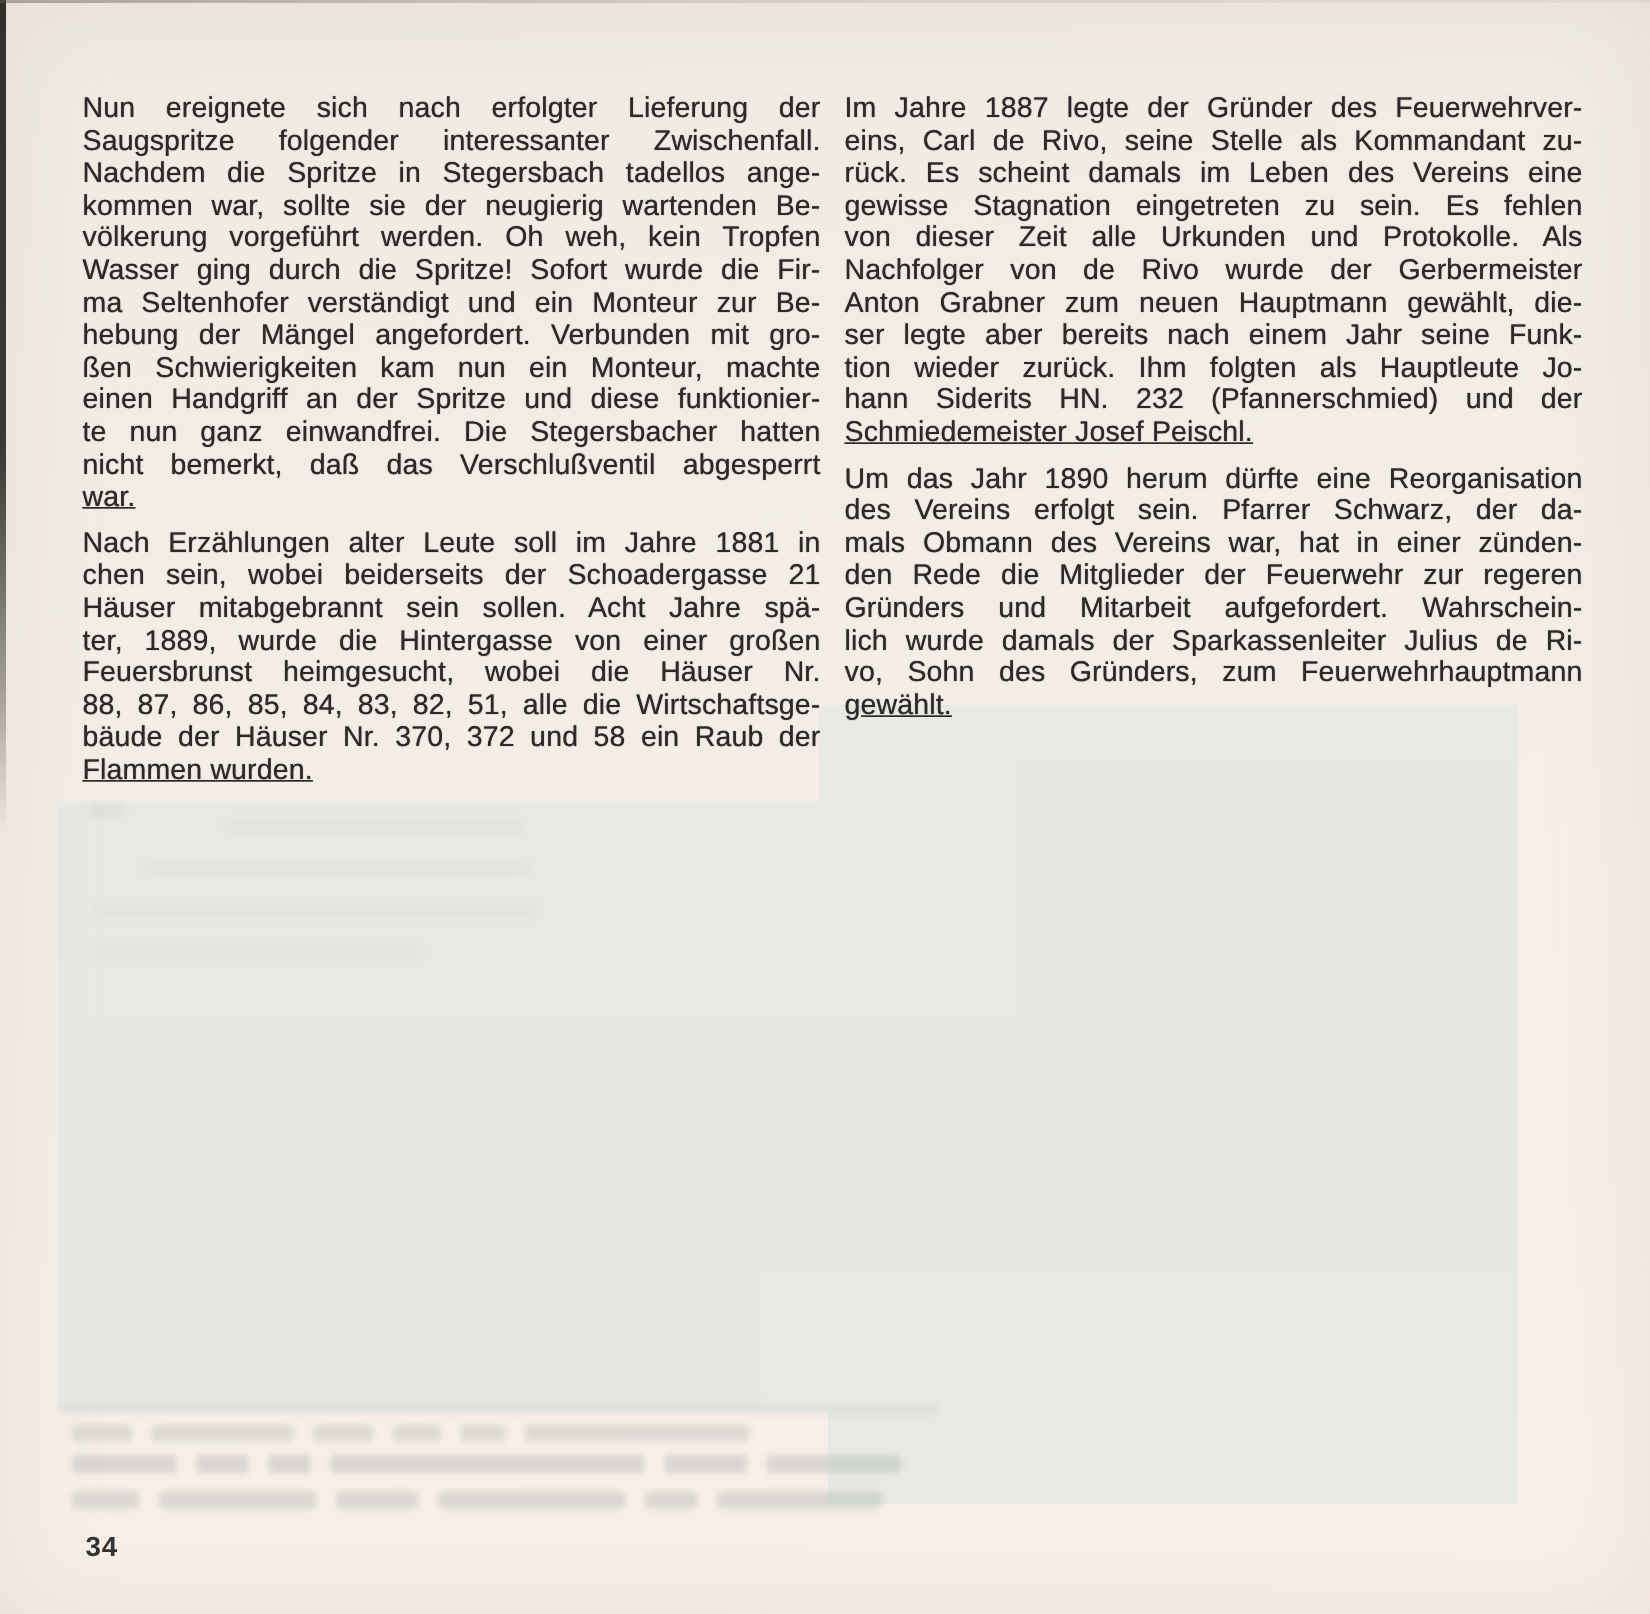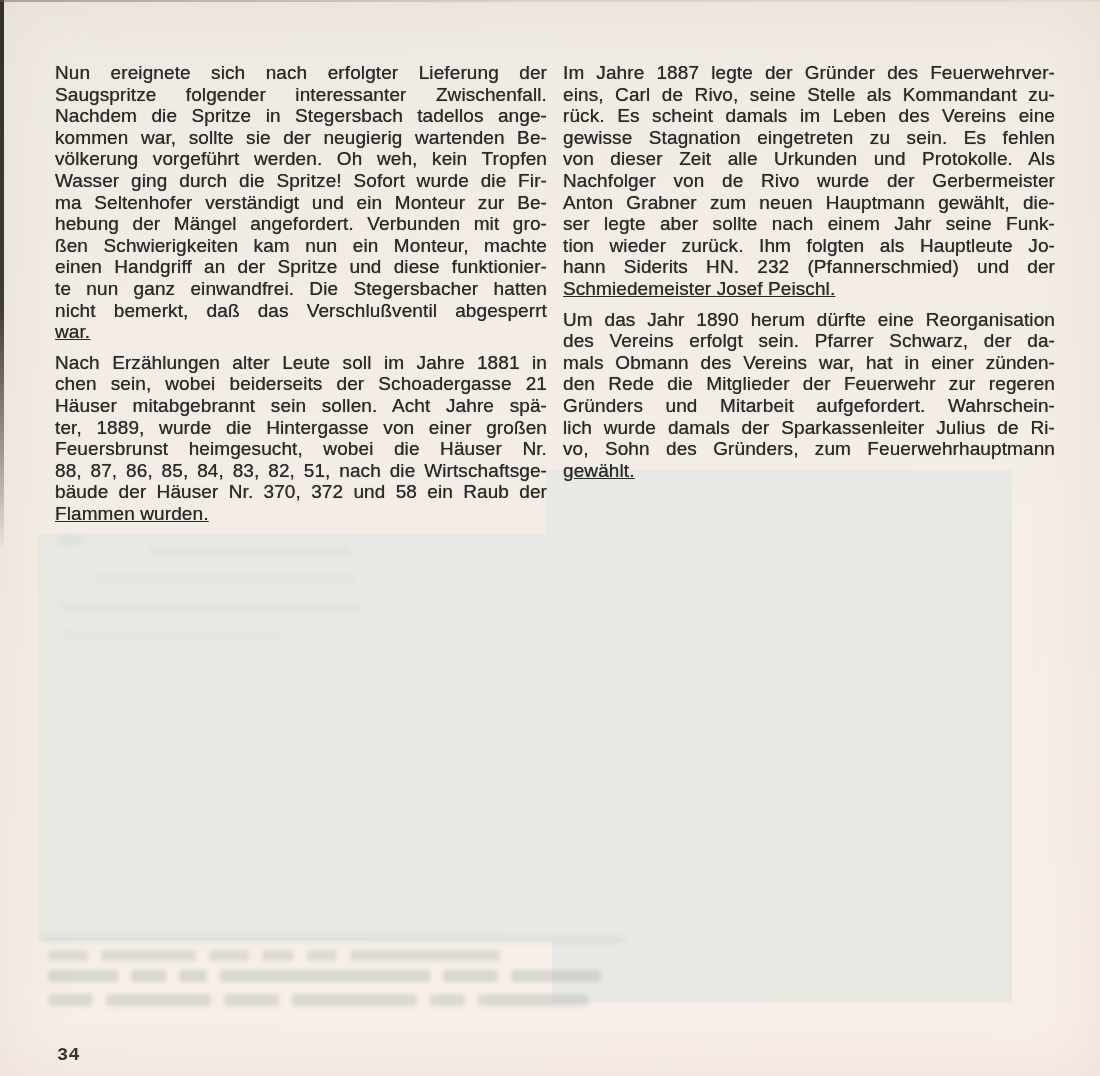--- a/index.html
+++ b/index.html
@@ -36,22 +36,22 @@
     color:#2a2a2a;font-size:19px;line-height:21.6px;font-weight:400;
     letter-spacing:0.1px;
     text-shadow:0 0 0.7px rgba(42,42,42,0.85);
   }
   .col-left{left:55px;}
   .col-right{left:563px;}
   .para{margin:0 0 9px 0;}
   .line{text-align:justify;text-align-last:justify;}
   .line-last{text-align-last:left;text-decoration:underline;}
   .page-number{
-    position:absolute;left:57px;top:1045px;
-    font-size:18.5px;font-weight:600;color:#343434;letter-spacing:0.5px;font-family:Liberation Mono, monospace;
+    position:absolute;left:57px;top:1020px;
+    font-size:18.5px;font-weight:600;color:#343434;letter-spacing:0.5px;
   }
   
   .ghost-row{position:absolute;display:flex;gap:13px;filter:blur(2.2px);}
   .ghost-word{background:#b8bfb8;border-radius:3px;}
   .g1{opacity:0.42;}
   .g2{opacity:0.5;}
   .g3{opacity:0.46;}
   .ghost-band{
     position:absolute;left:40px;top:936px;width:585px;height:7px;
     background:#c3c8c2;opacity:0.3;filter:blur(2.5px);border-radius:3px;
@@ -86,36 +86,36 @@
         <div class="line">te nun ganz einwandfrei. Die Stegersbacher hatten</div>
         <div class="line">nicht bemerkt, daß das Verschlußventil abgesperrt</div>
         <div class="line line-last">war.</div>
       </div>
     <div class="para">
         <div class="line">Nach Erzählungen alter Leute soll im Jahre 1881 in</div>
         <div class="line">chen sein, wobei beiderseits der Schoadergasse 21</div>
         <div class="line">Häuser mitabgebrannt sein sollen. Acht Jahre spä-</div>
         <div class="line">ter, 1889, wurde die Hintergasse von einer großen</div>
         <div class="line">Feuersbrunst heimgesucht, wobei die Häuser Nr.</div>
-        <div class="line">88, 87, 86, 85, 84, 83, 82, 51, nach die Wirtschaftsge-</div>
+        <div class="line">88, 87, 86, 85, 84, 83, 82, 51, alle die Wirtschaftsge-</div>
         <div class="line">bäude der Häuser Nr. 370, 372 und 58 ein Raub der</div>
         <div class="line line-last">Flammen wurden.</div>
       </div>
   </div>
 
   <div class="col col-right">
     <div class="para">
         <div class="line">Im Jahre 1887 legte der Gründer des Feuerwehrver-</div>
         <div class="line">eins, Carl de Rivo, seine Stelle als Kommandant zu-</div>
         <div class="line">rück. Es scheint damals im Leben des Vereins eine</div>
         <div class="line">gewisse Stagnation eingetreten zu sein. Es fehlen</div>
         <div class="line">von dieser Zeit alle Urkunden und Protokolle. Als</div>
         <div class="line">Nachfolger von de Rivo wurde der Gerbermeister</div>
         <div class="line">Anton Grabner zum neuen Hauptmann gewählt, die-</div>
-        <div class="line">ser legte aber sollte nach einem Jahr seine Funk-</div>
+        <div class="line">ser legte aber bereits nach einem Jahr seine Funk-</div>
         <div class="line">tion wieder zurück. Ihm folgten als Hauptleute Jo-</div>
         <div class="line">hann Siderits HN. 232 (Pfannerschmied) und der</div>
         <div class="line line-last">Schmiedemeister Josef Peischl.</div>
       </div>
     <div class="para">
         <div class="line">Um das Jahr 1890 herum dürfte eine Reorganisation</div>
         <div class="line">des Vereins erfolgt sein. Pfarrer Schwarz, der da-</div>
         <div class="line">mals Obmann des Vereins war, hat in einer zünden-</div>
         <div class="line">den Rede die Mitglieder der Feuerwehr zur regeren</div>
         <div class="line">Gründers und Mitarbeit aufgefordert. Wahrschein-</div>

